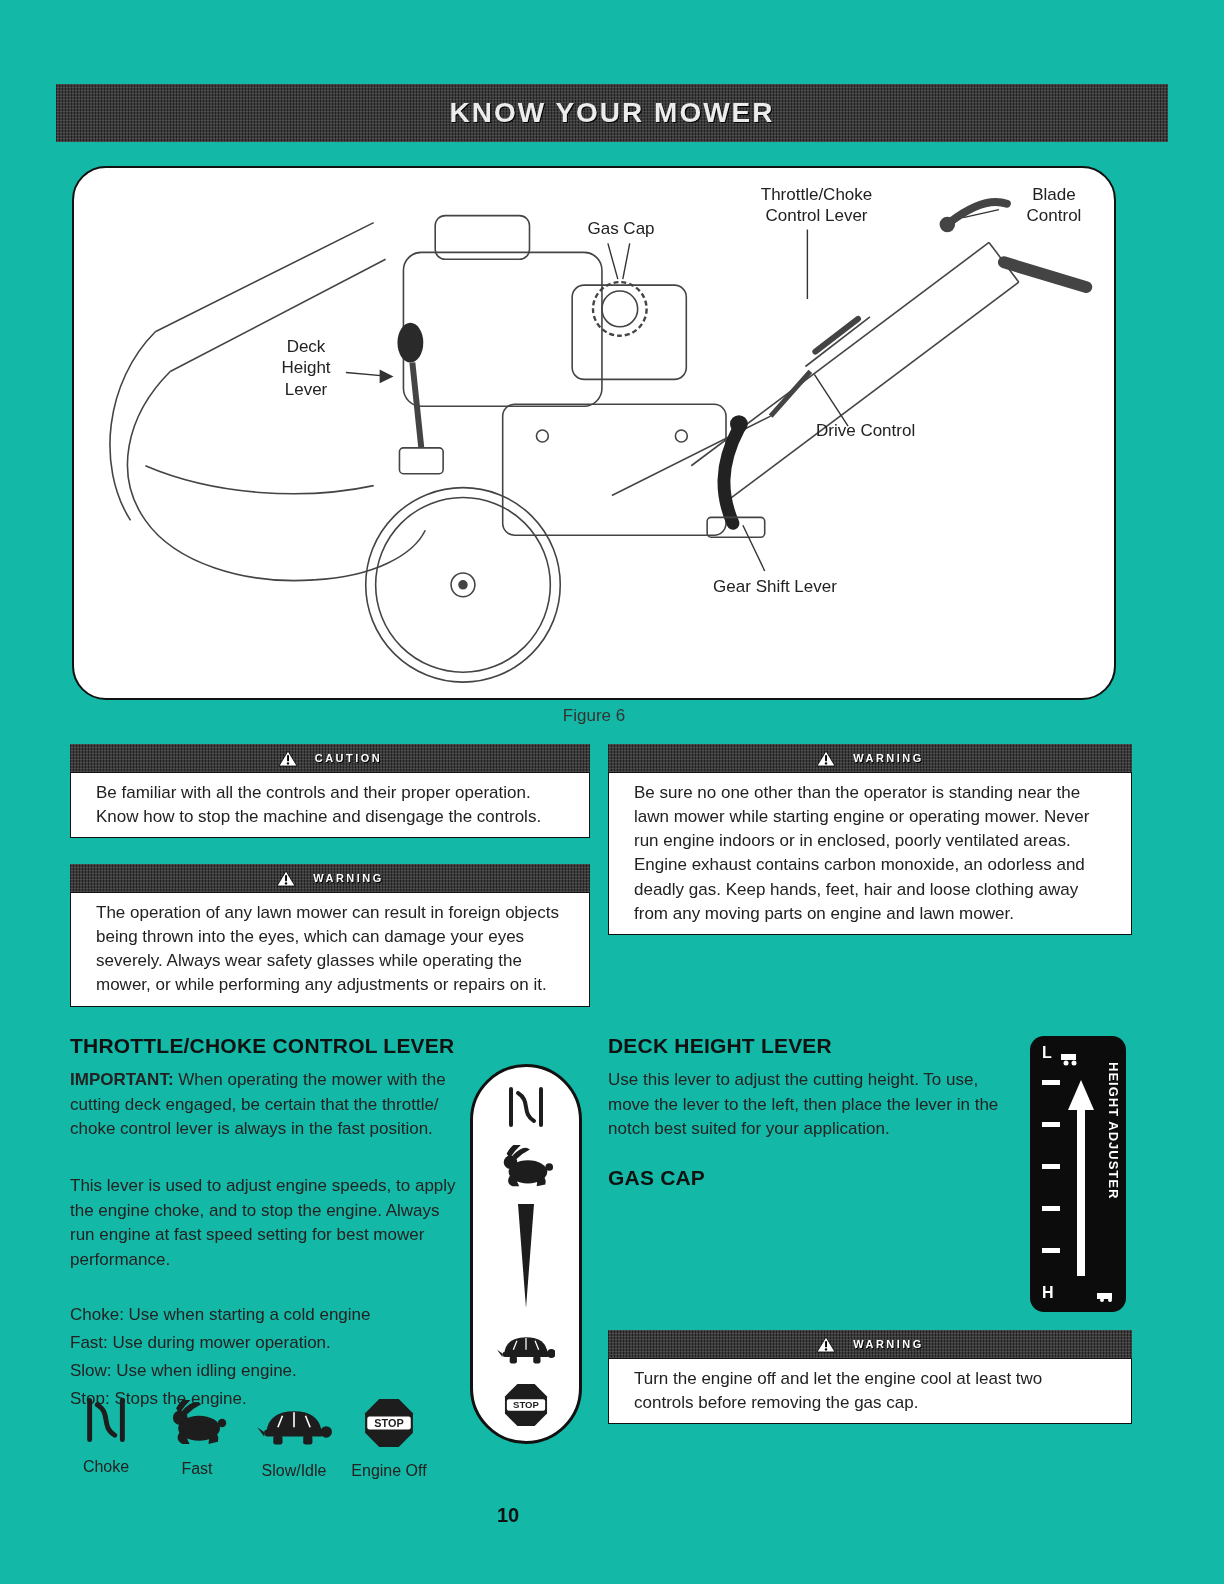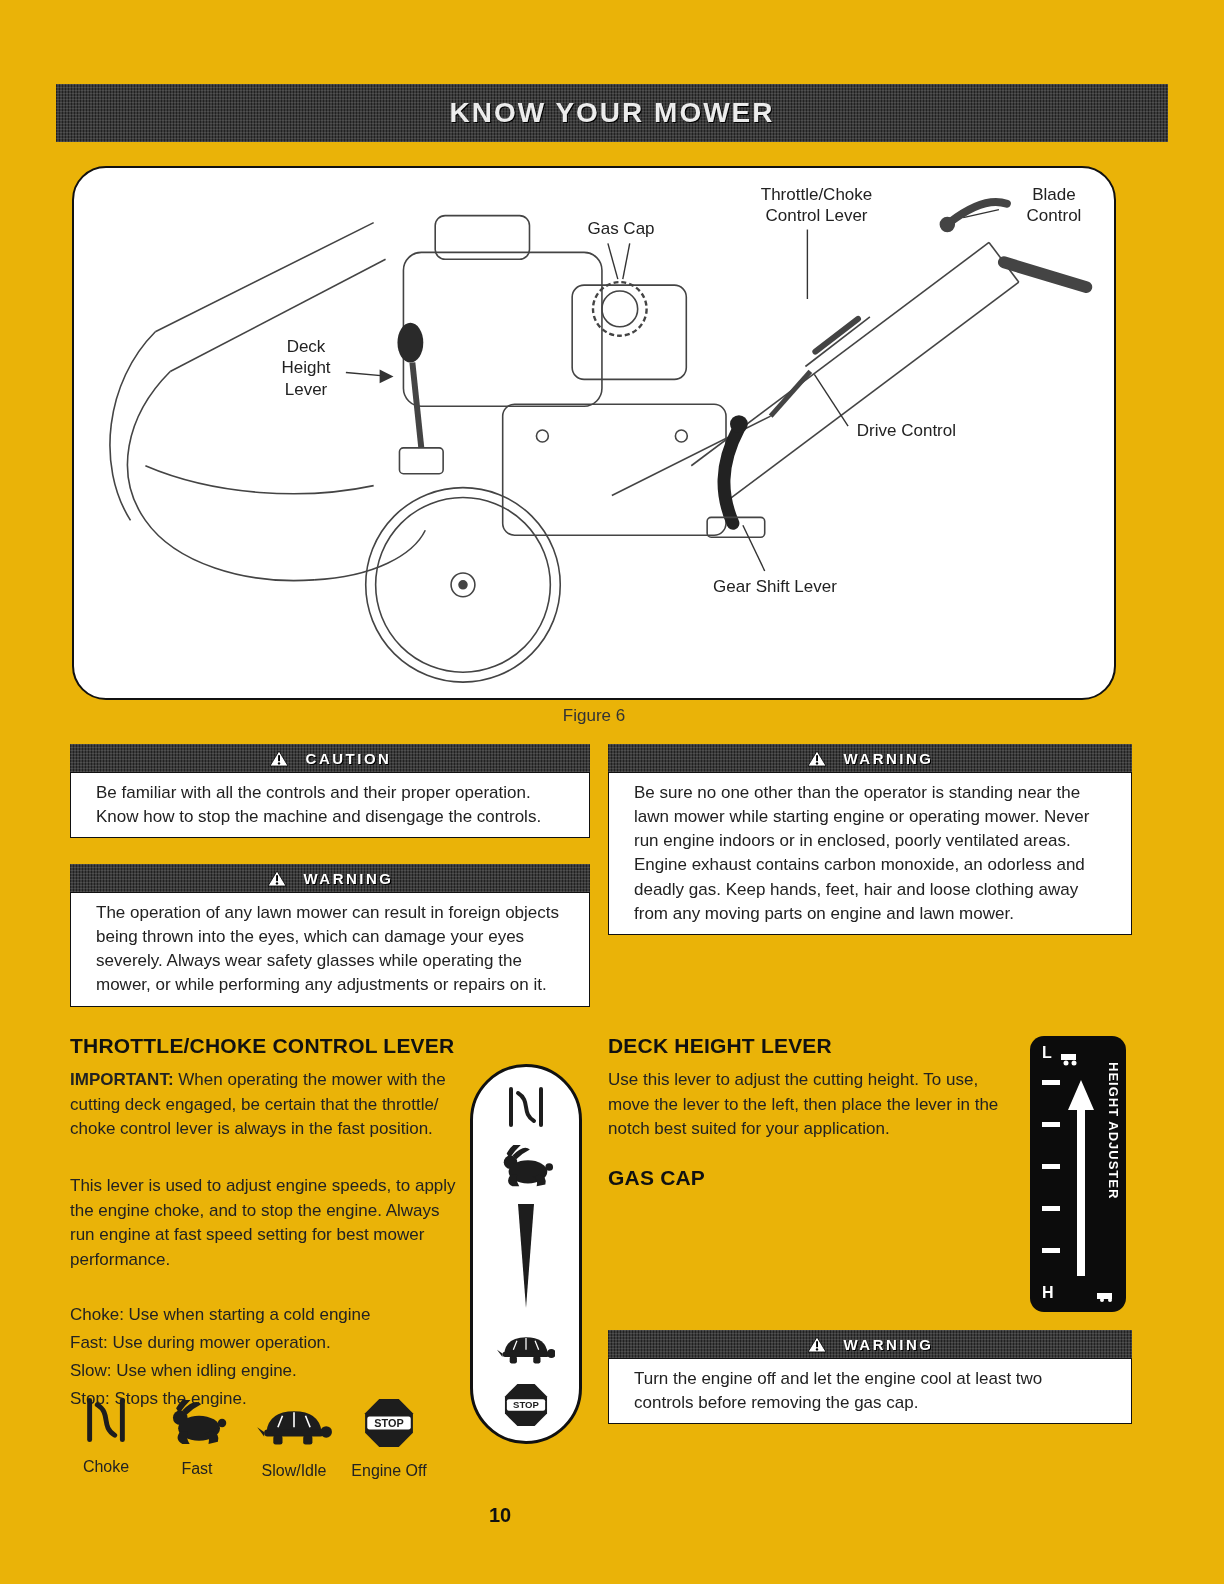--- a/index.html
+++ b/index.html
@@ -1,20 +1,20 @@
 <!DOCTYPE html>
 <html><head>
 <meta charset="utf-8">
 <style>
   * { box-sizing: border-box; margin: 0; padding: 0; }
   html,body { background:#ffffff; }
   .page {
     position: relative;
     width: 1224px; height: 1584px;
-    background: #eab308;
+    background: #14b8a6;
     font-family: "Liberation Sans", sans-serif;
     color: #1a1a1a;
     overflow: hidden;
   }
   .dither {
     background-color:#3b3b3b;
     background-image:
       repeating-linear-gradient(0deg, rgba(255,255,255,0.10) 0 1px, transparent 1px 3px),
       repeating-linear-gradient(90deg, rgba(0,0,0,0.45) 0 1px, transparent 1px 3px);
   }
@@ -37,21 +37,21 @@
   }
   .figure-caption {
     position:absolute; left:72px; top:706px; width:1044px;
     text-align:center; font-size:17px; color:#333;
   }
   .hazard-bar {
     position:absolute; height:28px;
     display:flex; align-items:center; justify-content:center; gap:9px;
   }
   .hazard-bar .hz-title {
-    color:#fff; font-weight:bold; font-size:15px; letter-spacing:2.5px;
+    color:#fff; font-weight:bold; font-size:11px; letter-spacing:2.5px;
     text-shadow:1px 1px 0 #000;
     margin-left:8px;
   }
   .hazard-body {
     position:absolute; border:1.5px solid #111; background:#fff;
     padding:8px 25px; font-size:17px; line-height:1.42; color:#222;
   }
   .sec-heading {
     position:absolute; font-size:21px; font-weight:bold; letter-spacing:0.2px; color:#111;
   }
@@ -74,21 +74,21 @@
   .hd-bottom { top:248px; }
   .hd-dash { position:absolute; left:12px; width:18px; height:5px; background:#fff; }
   .hd-arrow { position:absolute; left:38px; top:44px; }
   .hd-text {
     position:absolute; right:5px; top:26px;
     writing-mode:vertical-rl; color:#fff; font-weight:bold;
     font-size:13px; letter-spacing:1px;
   }
   .hd-glyph { position:absolute; }
   .page-number {
-    position:absolute; left:0; top:1504px; width:1000px;
+    position:absolute; left:8px; top:1504px; width:1000px;
     text-align:center; font-size:20px; font-weight:bold; color:#111;
   }
   .ib { display:inline; }
 </style>
 </head>
 <body>
 
 <div class="page">
 
   <div class="banner dither">
@@ -155,21 +155,21 @@
     </svg>
 
     <div class="fig-label" style="left:655px; top:16px; width:175px;">Throttle/Choke
 Control Lever</div>
     <div class="fig-label" style="left:935px; top:16px; width:90px;">Blade
 Control</div>
     <div class="fig-label" style="left:492px; top:50px; width:110px;">Gas Cap</div>
     <div class="fig-label" style="left:196px; top:168px; width:72px;">Deck
 Height
 Lever</div>
-    <div class="fig-label" style="left:742px; top:252px; width:140px; text-align:right;">Drive Control</div>
+    <div class="fig-label" style="left:742px; top:252px; width:140px; text-align:left;">Drive Control</div>
     <div class="fig-label" style="left:616px; top:408px; width:170px;">Gear Shift Lever</div>
   </div>
 
   <div class="figure-caption">Figure 6</div>
 
   <div class="hazard-bar dither" style="left:70px; top:744px; width:520px;">
     <svg width="20" height="17" viewBox="0 0 20 17">
       <polygon points="10,1 19,16 1,16" fill="#fff" stroke="#000" stroke-width="0.8"></polygon>
       <rect x="9.1" y="5.2" width="1.9" height="6" fill="#000"></rect>
       <circle cx="10" cy="13.4" r="1.2" fill="#000"></circle>

